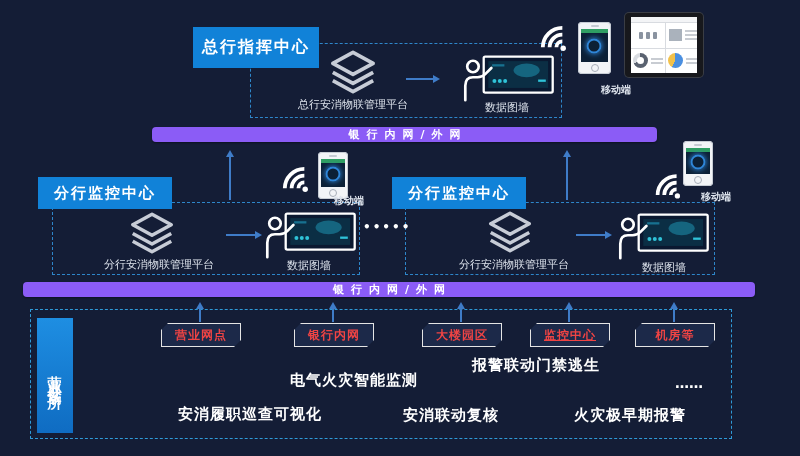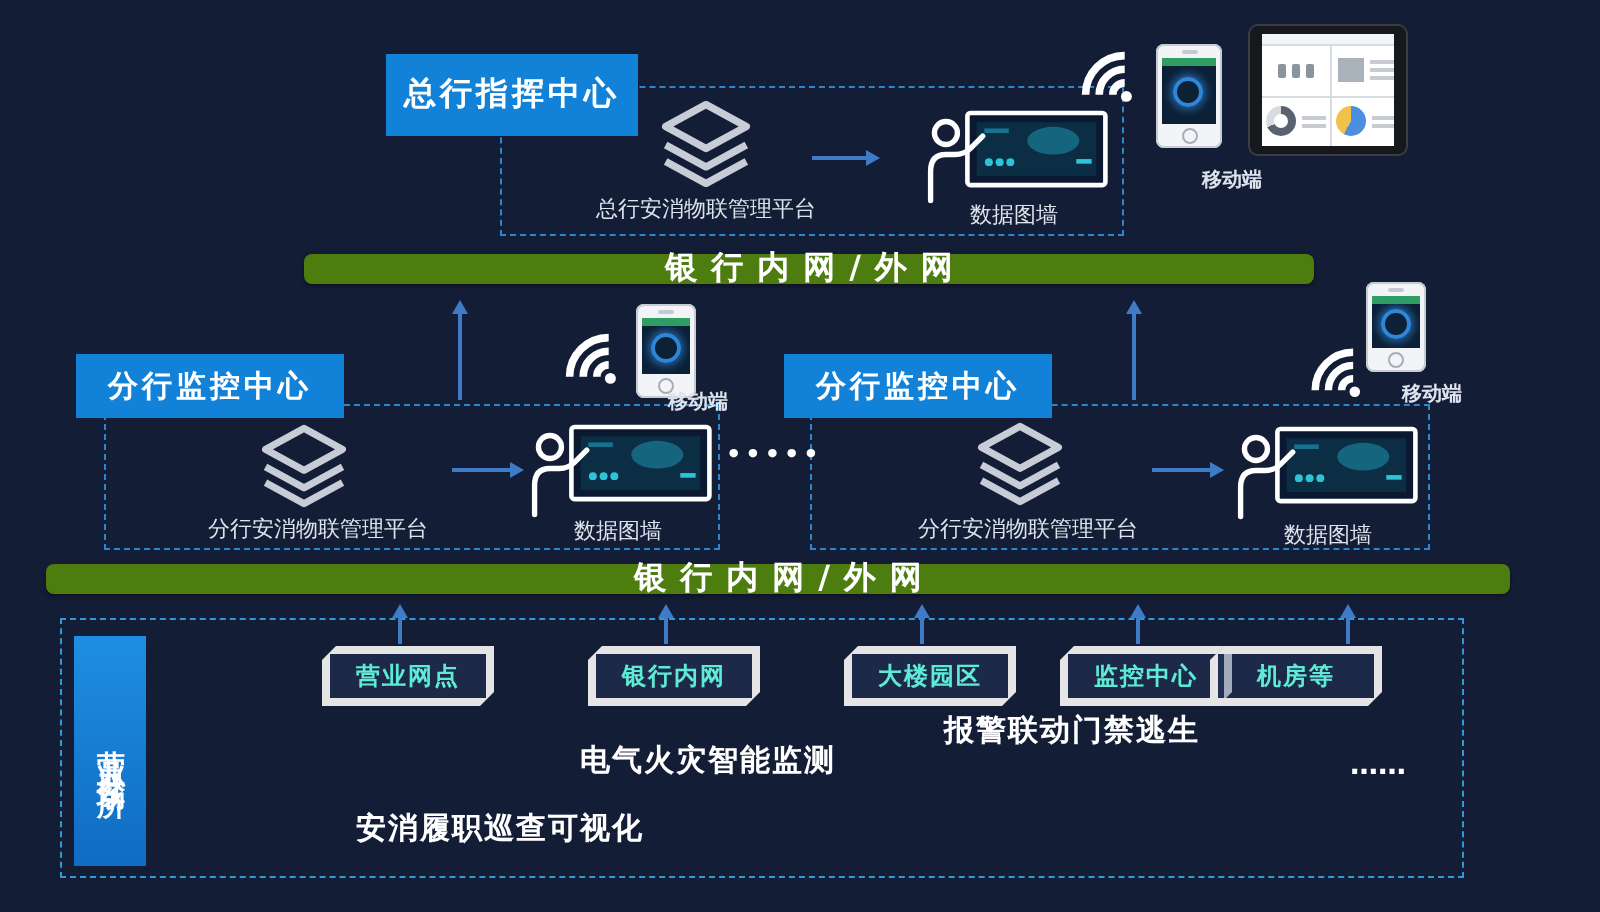--- a/index.html
+++ b/index.html
@@ -1,29 +1,29 @@
 <!DOCTYPE html>
 <html><head>
 <meta charset="utf-8">
 <style>
   html,body{margin:0;padding:0;background:#141d36;}
   .stage{position:relative;width:800px;height:456px;background:#141d36;overflow:hidden;
          font-family:"DejaVu Sans","Liberation Sans",sans-serif;}
   
   .cmd-box{position:absolute;background:#1182d8;color:#fff;font-weight:bold;
            display:flex;align-items:center;justify-content:center;letter-spacing:2px;z-index:6;}
-  .band{position:absolute;background:#4d7c0f;border-radius:4px;color:#fff;font-size:16px;
+  .band{position:absolute;background:#8b5cf6;border-radius:4px;color:#fff;font-size:11px;
         font-weight:bold;letter-spacing:7px;display:flex;align-items:center;justify-content:center;
         text-indent:7px;z-index:4;box-shadow:0 1px 2px rgba(0,0,0,.4);}
   .dash-rect{position:absolute;border:1px dashed #2e86ca;z-index:1;}
   .dash-rect.bright{border-color:#2f9ad8;}
   .caption{position:absolute;color:#dde3ec;font-size:11px;text-align:center;white-space:nowrap;z-index:5;}
   .caption.small{font-size:10px;font-weight:bold;}
-  .tag{position:absolute;height:22px;border:4px solid #e5e5e5;background:rgba(44,66,110,.35);
-       color:#5eead4;font-size:12px;font-weight:bold;display:flex;align-items:center;justify-content:center;
+  .tag{position:absolute;height:22px;border:1px solid #e5e5e5;background:rgba(44,66,110,.35);
+       color:#ef4444;font-size:12px;font-weight:bold;display:flex;align-items:center;justify-content:center;
        letter-spacing:1px;z-index:5;
        clip-path:polygon(7px 0,100% 0,100% calc(100% - 7px),calc(100% - 7px) 100%,0 100%,0 7px);}
   .feature{position:absolute;color:#fff;font-size:15px;font-weight:bold;letter-spacing:1px;
            white-space:nowrap;transform:translateX(-50%);z-index:5;}
   .dots{position:absolute;color:#fff;font-weight:bold;z-index:5;}
   .vlabel{position:absolute;background:linear-gradient(180deg,#1e8ee2,#0f6cc2);color:#fff;
           writing-mode:vertical-rl;text-orientation:upright;display:flex;align-items:center;
           justify-content:center;font-size:14px;font-weight:bold;letter-spacing:4px;z-index:5;}
   
   .ar{position:absolute;background:#3f7cc8;z-index:3;}
@@ -246,22 +246,24 @@
 
   <div class="ar v" style="left:199px;top:304px;height:18px;"></div>
   <div class="ar v" style="left:332px;top:304px;height:18px;"></div>
   <div class="ar v" style="left:460px;top:304px;height:18px;"></div>
   <div class="ar v" style="left:568px;top:304px;height:18px;"></div>
   <div class="ar v" style="left:673px;top:304px;height:18px;"></div>
 
   <div class="tag" style="left:161px;top:323px;width:78px;">营业网点</div>
   <div class="tag" style="left:294px;top:323px;width:78px;">银行内网</div>
   <div class="tag" style="left:422px;top:323px;width:78px;">大楼园区</div>
-  <div class="tag" style="left:530px;top:323px;width:78px;">监控中心</div>
-  <div class="tag" style="left:605px;top:323px;width:78px;">机房等</div>
+  <div class="tag" style="left:530px;top:323px;width:78px;text-decoration:underline;">监控中心</div>
+  <div class="tag" style="left:635px;top:323px;width:78px;">机房等</div>
 
   <div class="feature" style="left:354px;top:371px;">电气火灾智能监测</div>
   <div class="feature" style="left:536px;top:356px;">报警联动门禁逃生</div>
   <div class="dots" style="left:675px;top:375px;font-size:14px;">……</div>
 
   <div class="feature" style="left:250px;top:405px;">安消履职巡查可视化</div>
+  <div class="feature" style="left:451px;top:406px;">安消联动复核</div>
+  <div class="feature" style="left:630px;top:406px;">火灾极早期报警</div>
 
 </div>
 
 </body></html>

